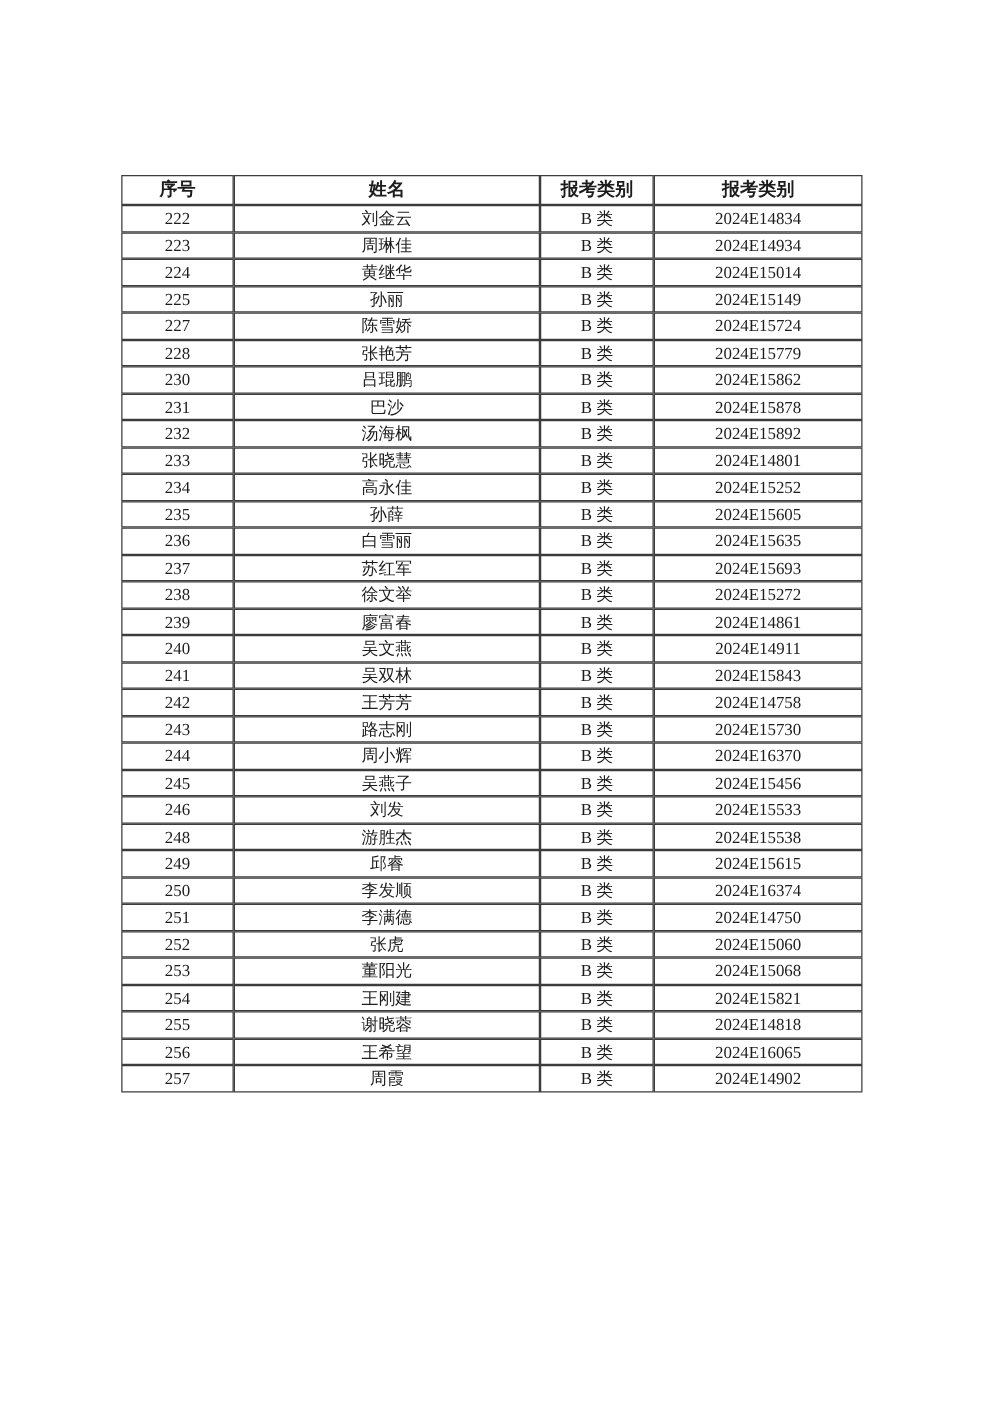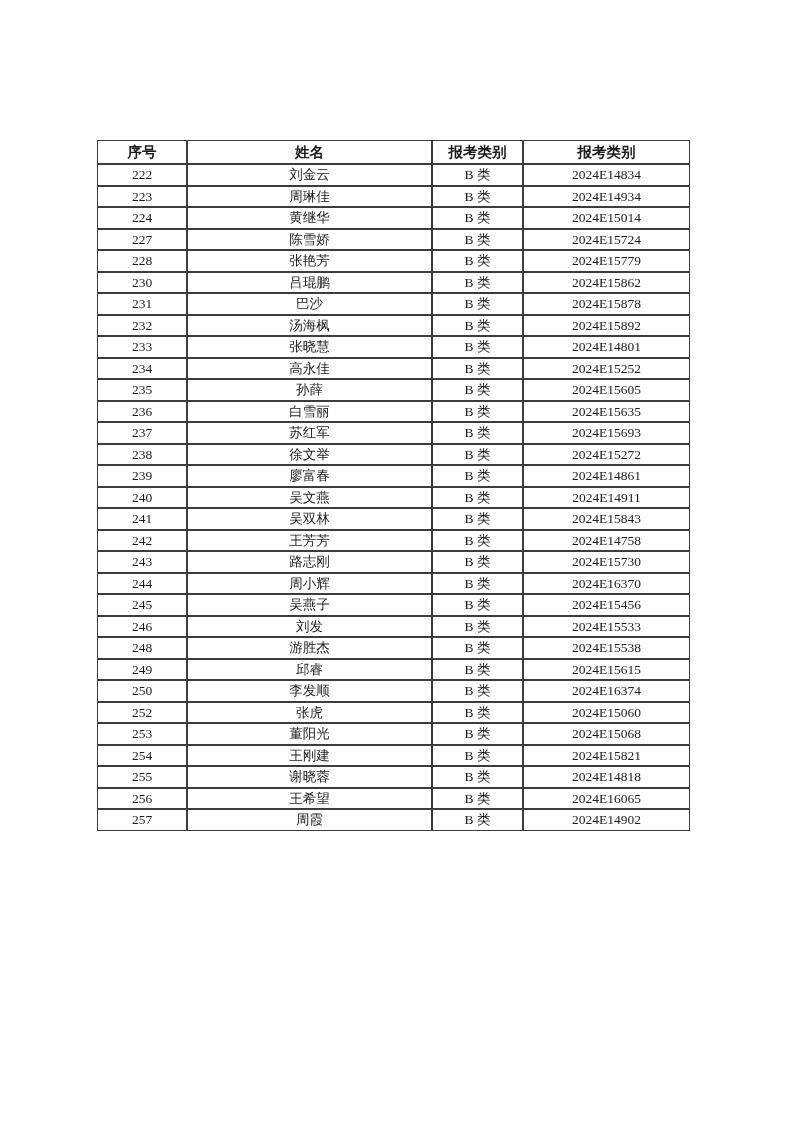--- a/index.html
+++ b/index.html
@@ -97,20 +97,26 @@
           <td>2024E14934</td>
         </tr>
 
         <tr>
           <td>224</td>
           <td>黄继华</td>
           <td>B 类</td>
           <td>2024E15014</td>
         </tr>
 
+        <tr>
+          <td>225</td>
+          <td>孙丽</td>
+          <td>B 类</td>
+          <td>2024E15149</td>
+        </tr>
 
 
         <tr>
           <td>227</td>
           <td>陈雪娇</td>
           <td>B 类</td>
           <td>2024E15724</td>
         </tr>
 
         <tr>
@@ -255,20 +261,26 @@
           <td>2024E15615</td>
         </tr>
 
         <tr>
           <td>250</td>
           <td>李发顺</td>
           <td>B 类</td>
           <td>2024E16374</td>
         </tr>
 
+        <tr>
+          <td>251</td>
+          <td>李满德</td>
+          <td>B 类</td>
+          <td>2024E14750</td>
+        </tr>
 
         <tr>
           <td>252</td>
           <td>张虎</td>
           <td>B 类</td>
           <td>2024E15060</td>
         </tr>
 
         <tr>
           <td>253</td>

